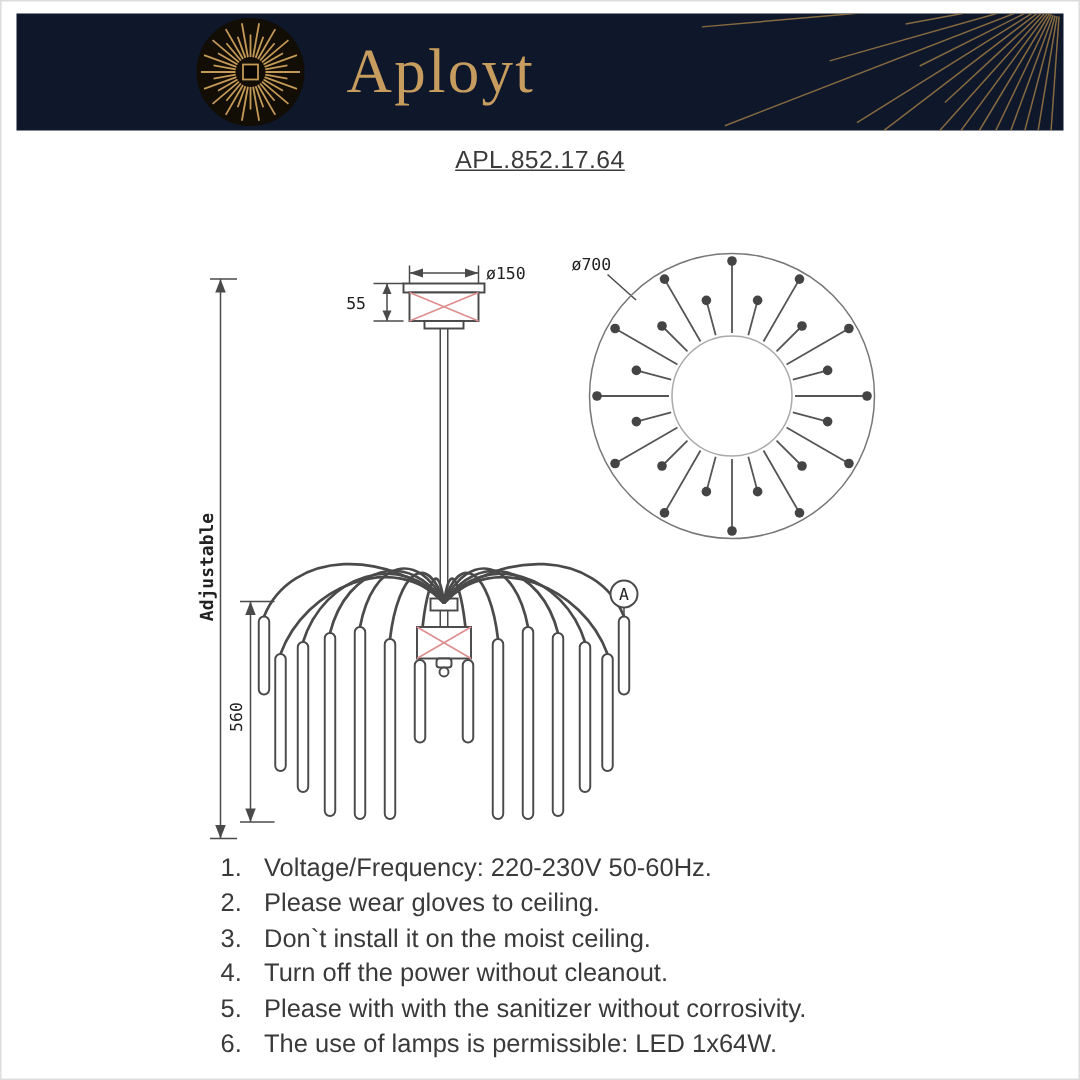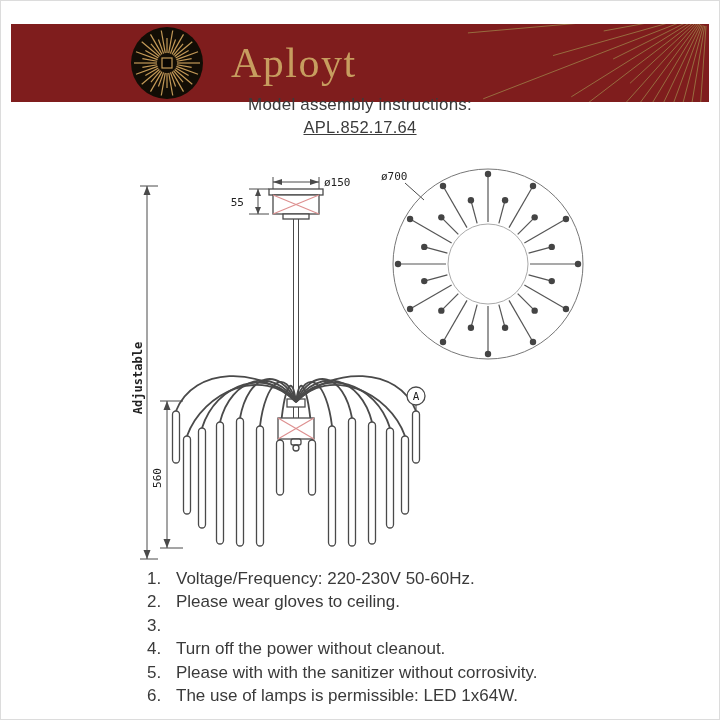--- a/index.html
+++ b/index.html
@@ -1,21 +1,21 @@
 <!DOCTYPE html>
 <html><head>
 <meta charset="utf-8">
 <style>
   html,body{margin:0;padding:0;background:#fff;}
   .page{position:relative;width:718px;height:718px;background:#ffffff;
         border:1px solid #dcdcdc;overflow:hidden;
         font-family:"Liberation Sans",sans-serif;}
   
   .band{position:absolute;left:10px;right:10px;top:8px;height:78px;
-        background:#7f1d1d;display:flex;align-items:center;overflow:hidden;margin-top:15px;}
+        background:#0f172a;display:flex;align-items:center;overflow:hidden;}
   .logo{margin-left:118px;flex:0 0 auto;}
   .brand{font-family:"Liberation Serif",serif;font-size:42px;color:#c79d5f;
          margin-left:26px;letter-spacing:1.5px;font-weight:500;}
   .corner-rays{position:absolute;right:0;top:0;pointer-events:none;}
   
   .subhead{position:absolute;top:94px;left:0;width:100%;text-align:center;
            color:#3b3b3b;}
   .subhead .line1{font-size:17px;letter-spacing:.2px;}
   .subhead .line2{font-size:16.5px;margin-top:3px;letter-spacing:.3px;text-decoration:underline;}
   
@@ -100,21 +100,20 @@
           <line x1="244.94746678298281" y1="-6.937256018850711" x2="34.24228770827705" y2="74.78989681970211" stroke="#9c7a45" stroke-width="1" opacity="0.85"></line>
           <line x1="244.52894809059" y1="-8.188076541431954" x2="104.04512103531437" y2="31.564839526491937" stroke="#9c7a45" stroke-width="1" opacity="0.85"></line>
           <line x1="244.2299994086126" y1="-9.472731966492162" x2="154.72499556459448" y2="6.95451025130879" stroke="#9c7a45" stroke-width="1" opacity="0.85"></line>
           <line x1="244.05327422671556" y1="-10.779819601532779" x2="18.913272457981066" y2="8.917378259438074" stroke="#9c7a45" stroke-width="1" opacity="0.85"></line>
           <line x1="244.00034117012447" y1="-12.09773764417146" x2="98.00389908713683" y2="-13.117001647673831" stroke="#9c7a45" stroke-width="1" opacity="0.85"></line>
         </g>
     </svg>
   </div>
 
   <div class="subhead">
-    <div class="line1">Model assembly instructions:</div>
     <div class="line2">APL.852.17.64</div>
   </div>
 
   <svg class="drawing" width="720" height="410" viewBox="0 0 720 410">
 
     <g>
 
       <line class="dline" x1="139" y1="30" x2="157" y2="30"></line>
       <line class="dline" x1="139" y1="403" x2="157" y2="403"></line>
       <line class="dline" x1="146" y1="30" x2="146" y2="403"></line>
@@ -259,20 +258,21 @@
     <div class="row">
       <span class="num">1.</span>
       <span class="txt">Voltage/Frequency: 220-230V 50-60Hz.</span>
     </div>
     <div class="row">
       <span class="num">2.</span>
       <span class="txt">Please wear gloves to ceiling.</span>
     </div>
     <div class="row">
       <span class="num">3.</span>
+      <span class="txt">Don`t install it on the moist ceiling.</span>
     </div>
     <div class="row">
       <span class="num">4.</span>
       <span class="txt">Turn off the power without cleanout.</span>
     </div>
     <div class="row">
       <span class="num">5.</span>
       <span class="txt">Please with with the sanitizer without corrosivity.</span>
     </div>
     <div class="row">

